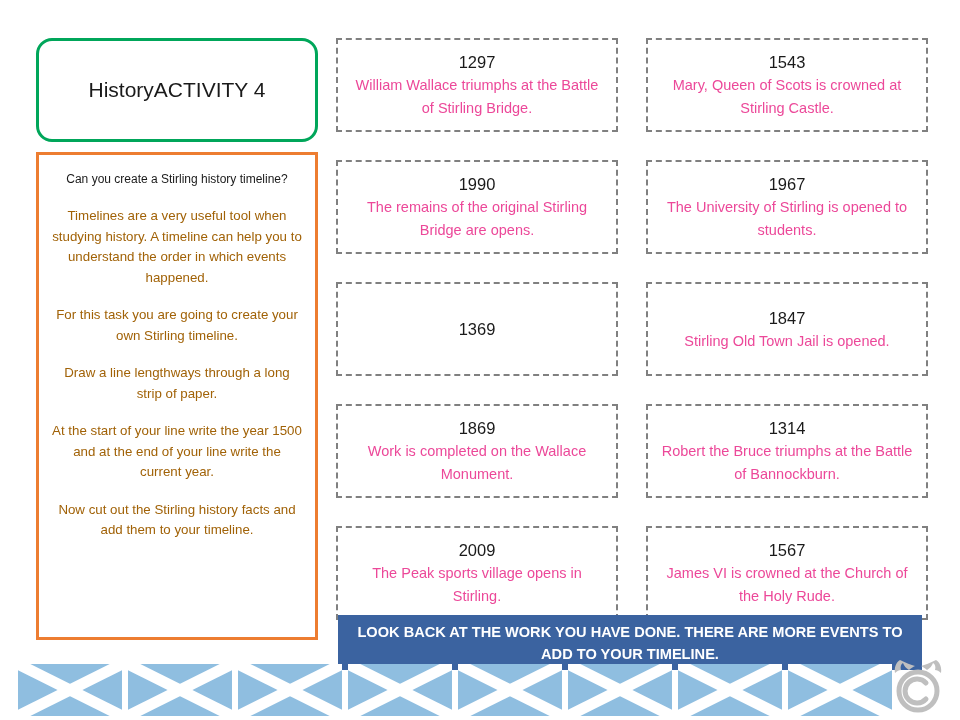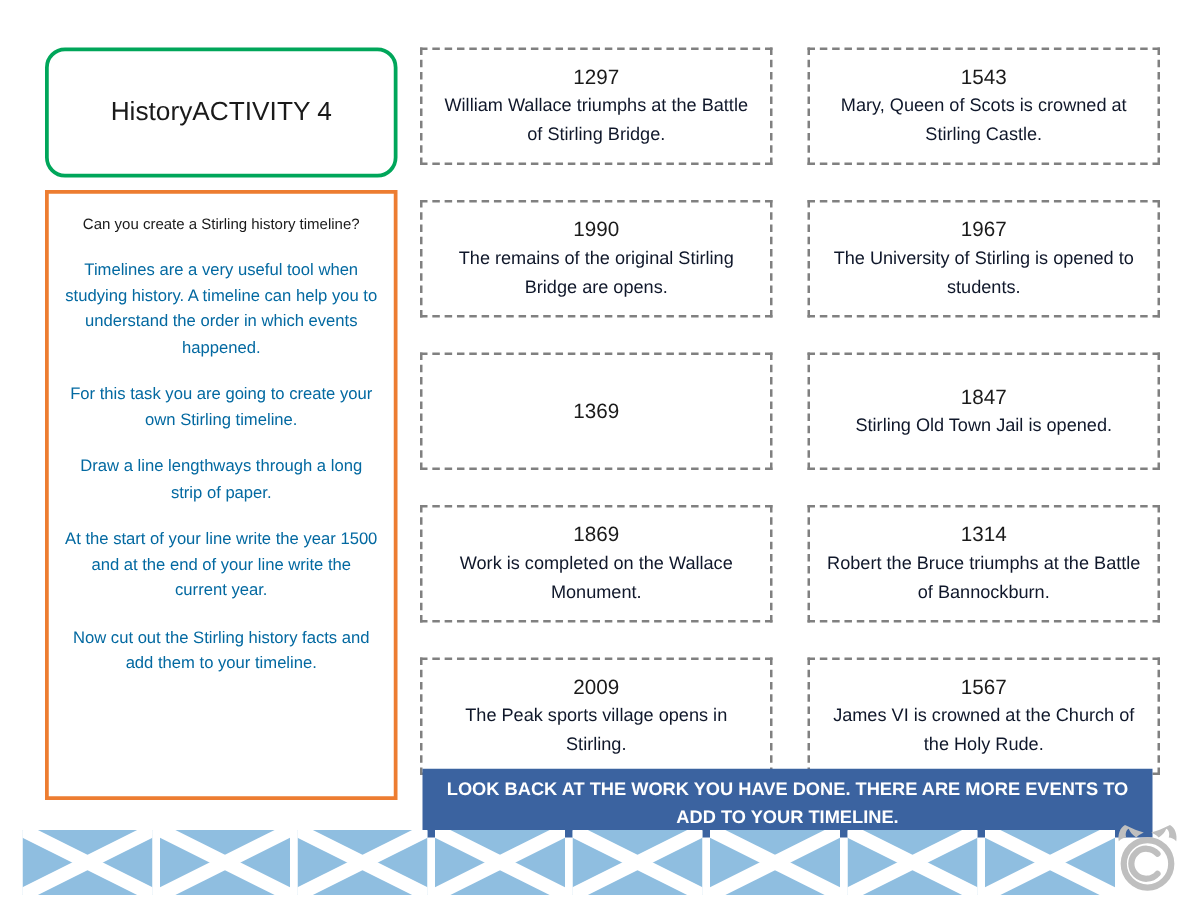--- a/index.html
+++ b/index.html
@@ -56,21 +56,21 @@
   #instructions-panel .question {
     font-size: 12px;
     line-height: 25px;
     margin: 2px 0 14px 0;
     color: #1a1a1a;
   }
   #instructions-panel .para {
     font-size: 13.3px;
     line-height: 20.5px;
     margin: 0 0 17px 0;
-    color: #0369a1;
+    color: #a16207;
   }
   #instructions-panel .para:last-child {
     margin-bottom: 0;
   }
 
   
   #facts-grid {
     position: absolute;
     left: 336px;
     top: 38px;
@@ -94,21 +94,21 @@
     padding: 2px 10px;
   }
   .fact-year {
     font-size: 16.5px;
     line-height: 24px;
     color: #1a1a1a;
   }
   .fact-text {
     font-size: 14.5px;
     line-height: 23px;
-    color: #0f172a;
+    color: #ec4899;
   }
 
   
   #review-banner {
     position: absolute;
     left: 338px;
     top: 583px;
     width: 584px;
     height: 55px;
     background: #3b63a0;

